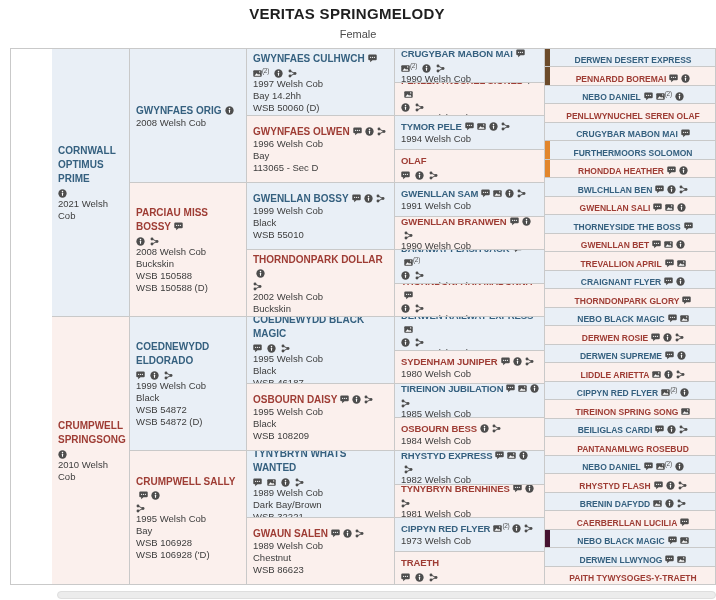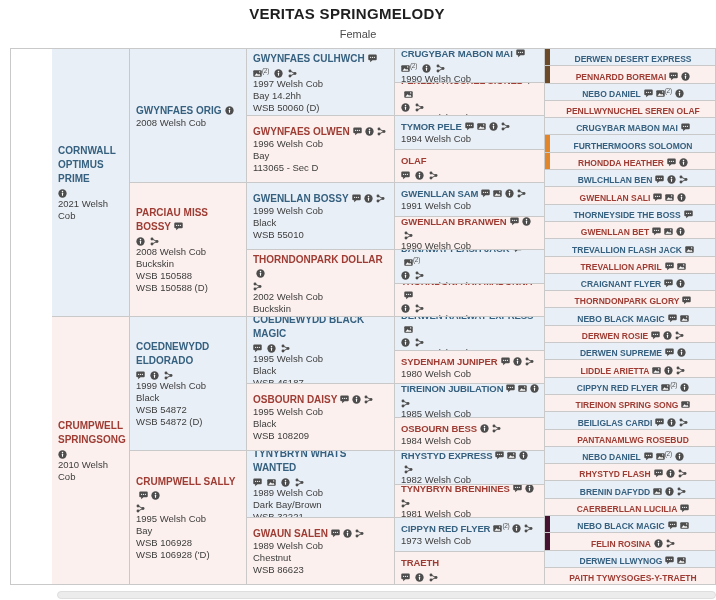--- a/index.html
+++ b/index.html
@@ -754,27 +754,20 @@
             </svg></span><span class="icn"><svg width="9" height="9" viewBox="0 0 10 10">
               <rect x=".3" y="1.4" width="9.4" height="7.2" rx="1" fill="#4d4d4d"></rect>
               <path d="M1.6 7.6 4 4.6l1.7 1.9 1.2-1.3 1.5 2.4z" fill="#fff"></path>
               <circle cx="7.4" cy="3.2" r=".8" fill="#fff"></circle>
             </svg></span><span class="icn"><svg width="9" height="9" viewBox="0 0 10 10">
               <circle cx="5" cy="5" r="4.6" fill="#4d4d4d"></circle>
               <circle cx="5" cy="2.9" r=".85" fill="#fff"></circle>
               <rect x="4.4" y="4.2" width="1.2" height="3.3" rx=".4" fill="#fff"></rect>
             </svg></span></div>
       </div>
-      <div class="pcell m">
-        <div class="nameline"><span class="hname">TREVALLION FLASH JACK</span><span class="icn"><svg width="9" height="9" viewBox="0 0 10 10">
-              <rect x=".3" y="1.4" width="9.4" height="7.2" rx="1" fill="#4d4d4d"></rect>
-              <path d="M1.6 7.6 4 4.6l1.7 1.9 1.2-1.3 1.5 2.4z" fill="#fff"></path>
-              <circle cx="7.4" cy="3.2" r=".8" fill="#fff"></circle>
-            </svg></span></div>
-      </div>
       <div class="pcell f">
         <div class="nameline"><span class="hname">TREVALLION APRIL</span><span class="icn"><svg width="9" height="9" viewBox="0 0 10 10">
               <path fill="#4d4d4d" d="M1.5.5h7A1.2 1.2 0 0 1 9.7 1.7v4A1.2 1.2 0 0 1 8.5 6.9H5l-2.6 2.4V6.9H1.5A1.2 1.2 0 0 1 .3 5.7v-4A1.2 1.2 0 0 1 1.5.5z"></path>
               <circle cx="2.9" cy="3.7" r=".7" fill="#fff"></circle>
               <circle cx="5" cy="3.7" r=".7" fill="#fff"></circle>
               <circle cx="7.1" cy="3.7" r=".7" fill="#fff"></circle>
             </svg></span><span class="icn"><svg width="9" height="9" viewBox="0 0 10 10">
               <rect x=".3" y="1.4" width="9.4" height="7.2" rx="1" fill="#4d4d4d"></rect>
               <path d="M1.6 7.6 4 4.6l1.7 1.9 1.2-1.3 1.5 2.4z" fill="#fff"></path>
               <circle cx="7.4" cy="3.2" r=".8" fill="#fff"></circle>
@@ -956,33 +949,20 @@
         <div class="sirebar" style="background: rgb(69, 18, 48);"></div>
         <div class="nameline"><span class="hname">NEBO BLACK MAGIC</span><span class="icn"><svg width="9" height="9" viewBox="0 0 10 10">
               <path fill="#4d4d4d" d="M1.5.5h7A1.2 1.2 0 0 1 9.7 1.7v4A1.2 1.2 0 0 1 8.5 6.9H5l-2.6 2.4V6.9H1.5A1.2 1.2 0 0 1 .3 5.7v-4A1.2 1.2 0 0 1 1.5.5z"></path>
               <circle cx="2.9" cy="3.7" r=".7" fill="#fff"></circle>
               <circle cx="5" cy="3.7" r=".7" fill="#fff"></circle>
               <circle cx="7.1" cy="3.7" r=".7" fill="#fff"></circle>
             </svg></span><span class="icn"><svg width="9" height="9" viewBox="0 0 10 10">
               <rect x=".3" y="1.4" width="9.4" height="7.2" rx="1" fill="#4d4d4d"></rect>
               <path d="M1.6 7.6 4 4.6l1.7 1.9 1.2-1.3 1.5 2.4z" fill="#fff"></path>
               <circle cx="7.4" cy="3.2" r=".8" fill="#fff"></circle>
-            </svg></span></div>
-      </div>
-      <div class="pcell f">
-        <div class="sirebar" style="background: rgb(69, 18, 48);"></div>
-        <div class="nameline"><span class="hname">FELIN ROSINA</span><span class="icn"><svg width="9" height="9" viewBox="0 0 10 10">
-              <circle cx="5" cy="5" r="4.6" fill="#4d4d4d"></circle>
-              <circle cx="5" cy="2.9" r=".85" fill="#fff"></circle>
-              <rect x="4.4" y="4.2" width="1.2" height="3.3" rx=".4" fill="#fff"></rect>
-            </svg></span><span class="icn"><svg width="9" height="9" viewBox="0 0 10 10">
-              <path d="M2.2 2.2 7.8 5 2.2 7.8" stroke="#4d4d4d" stroke-width="1.1" fill="none"></path>
-              <circle cx="2.2" cy="2.2" r="1.6" fill="#4d4d4d"></circle>
-              <circle cx="7.8" cy="5" r="1.6" fill="#4d4d4d"></circle>
-              <circle cx="2.2" cy="7.8" r="1.6" fill="#4d4d4d"></circle>
             </svg></span></div>
       </div>
       <div class="pcell m">
         <div class="nameline"><span class="hname">DERWEN LLWYNOG</span><span class="icn"><svg width="9" height="9" viewBox="0 0 10 10">
               <path fill="#4d4d4d" d="M1.5.5h7A1.2 1.2 0 0 1 9.7 1.7v4A1.2 1.2 0 0 1 8.5 6.9H5l-2.6 2.4V6.9H1.5A1.2 1.2 0 0 1 .3 5.7v-4A1.2 1.2 0 0 1 1.5.5z"></path>
               <circle cx="2.9" cy="3.7" r=".7" fill="#fff"></circle>
               <circle cx="5" cy="3.7" r=".7" fill="#fff"></circle>
               <circle cx="7.1" cy="3.7" r=".7" fill="#fff"></circle>
             </svg></span><span class="icn"><svg width="9" height="9" viewBox="0 0 10 10">
               <rect x=".3" y="1.4" width="9.4" height="7.2" rx="1" fill="#4d4d4d"></rect>

